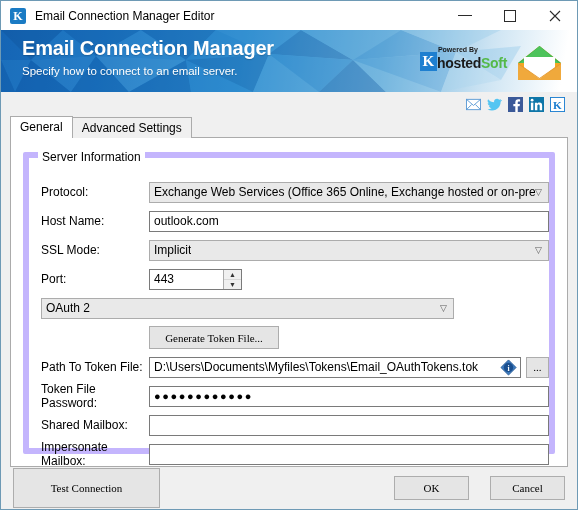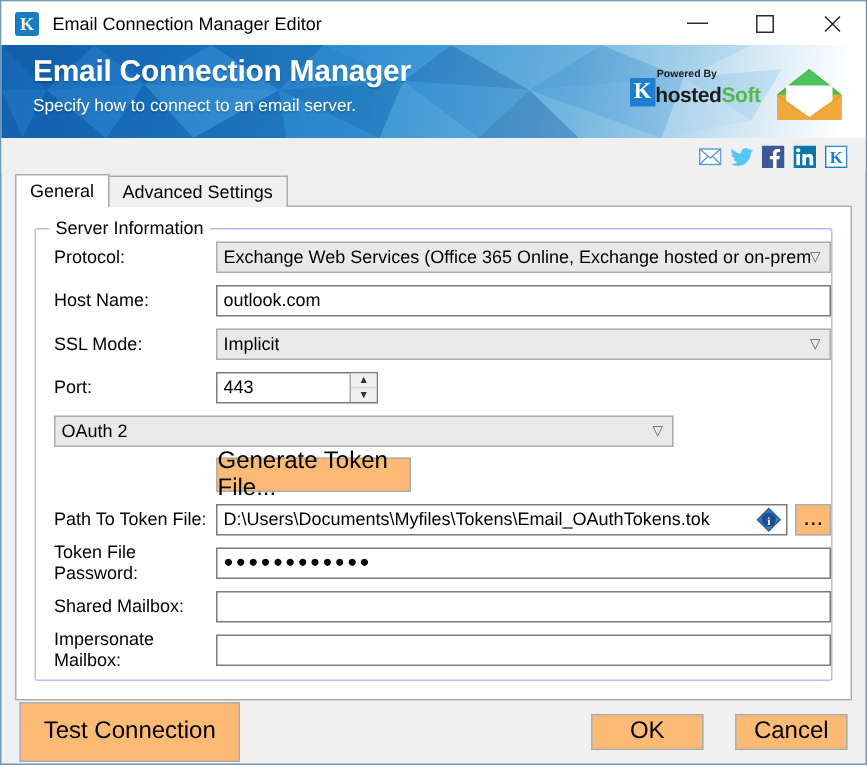--- a/index.html
+++ b/index.html
@@ -205,36 +205,36 @@
     box-sizing: border-box;
     border: 1px solid #ababab;
     background: #ffffff;
     position: relative;
     margin-top: -1px;
   }
   #groupbox {
     position: absolute;
     left: 12px; top: 14px;
     right: 12px; bottom: 12px;
-    border: 1px solid #c4b5fd;
+    border: 6px solid #c4b5fd;
     border-radius: 2px;
   }
   #groupbox-legend {
     position: absolute;
     left: 9px; top: -8px;
     background: #ffffff;
     padding: 0 4px;
     font-size: 12px;
     color: #000000;
   }
 
   
   #form {
     position: absolute;
-    left: 0; top: 7px;
+    left: 0; top: 23px;
     right: 0;
   }
   .row {
     display: flex;
     align-items: center;
     height: 22px;
     margin-bottom: 7px;
     padding-left: 12px;
   }
   .row-label {
@@ -262,21 +262,21 @@
     border: 1px solid #acacac;
     justify-content: space-between;
     padding-right: 6px;
     overflow: hidden;
     white-space: nowrap;
   }
   .combo .caret { color: #5a5a5a; font-size: 9px; line-height: 9px; }
   .combo .ctext { overflow: hidden; white-space: nowrap; text-overflow: clip; }
   .w-wide { width: 413px; }
   .spin {
-    width: 108px;
+    width: 93px;
     position: relative;
     padding-right: 18px;
   }
   .spin-btns {
     position: absolute;
     right: 0; top: 0;
     width: 17px; height: 19px;
     border-left: 1px solid #acacac;
     background: #f0f0f0;
     display: flex;
@@ -287,24 +287,24 @@
     display: flex;
     align-items: center;
     justify-content: center;
     font-size: 7px;
     color: #333;
     line-height: 7px;
   }
   .spin-btn:first-child { border-bottom: 1px solid #d8d8d8; }
   .btn {
     box-sizing: border-box;
-    background: #fdba74;
+    background: #e5e5e5;
     border: 1px solid #adadad;
-    font-size: 16px;
-    font-family: Liberation Sans, sans-serif;
+    font-size: 11px;
+    font-family: Liberation Serif, serif;
     color: #000000;
     display: flex;
     align-items: center;
     justify-content: center;
     cursor: default;
   }
   #gen-token-btn {
     width: 130px;
     height: 23px;
     margin-left: 120px;

